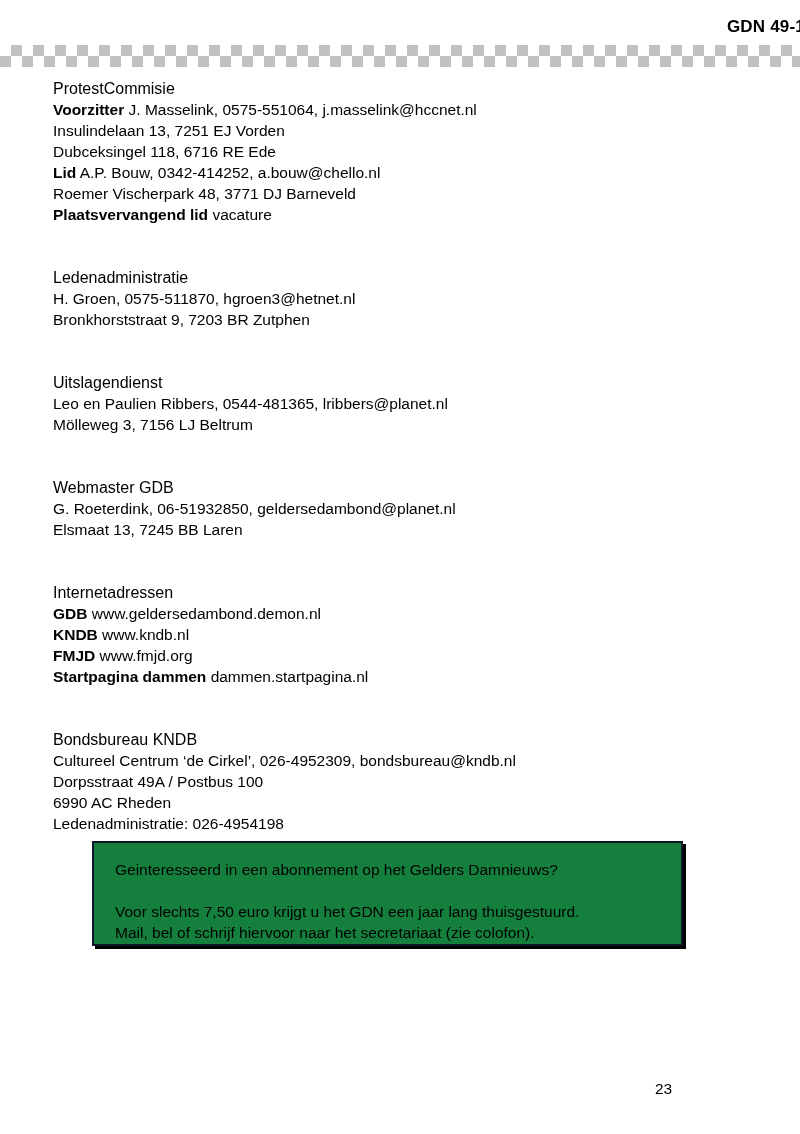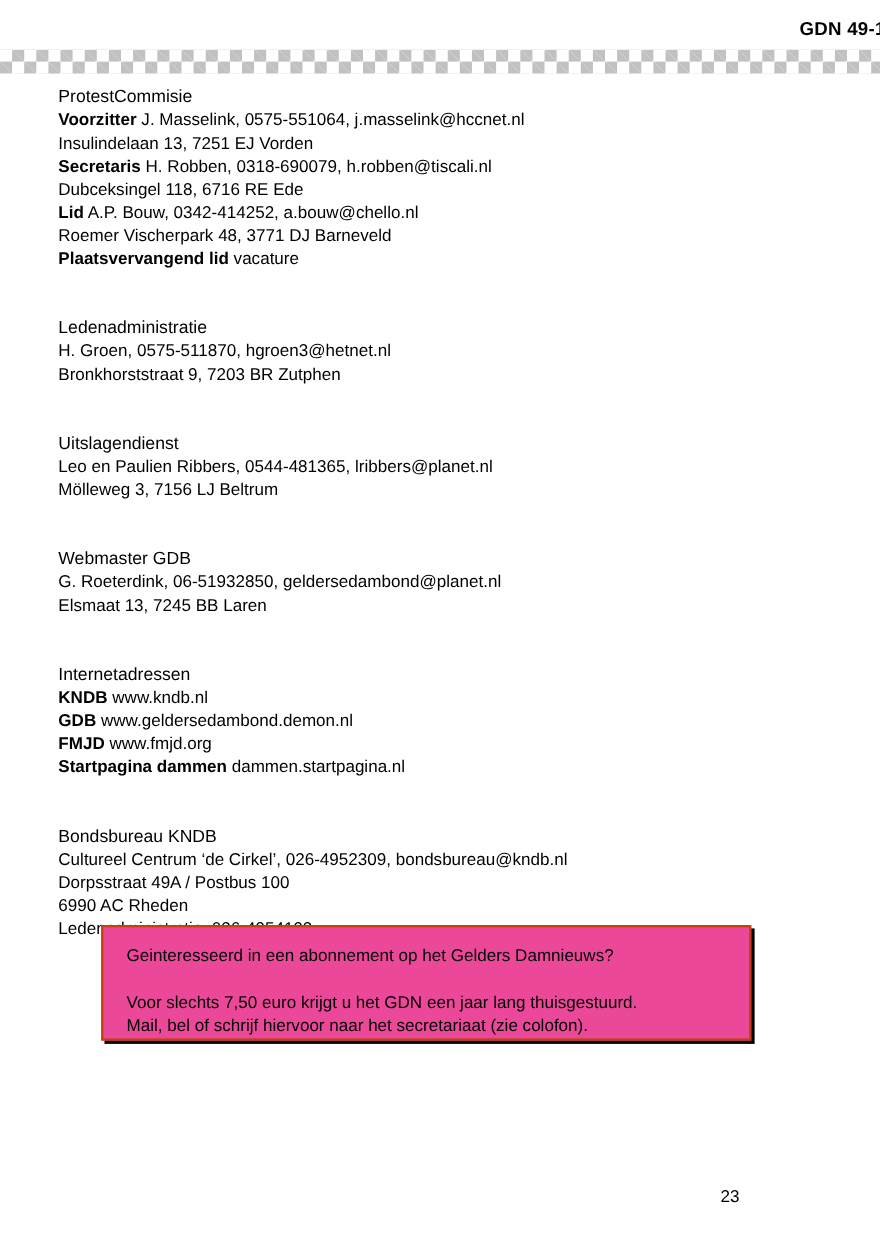--- a/index.html
+++ b/index.html
@@ -80,22 +80,22 @@
   .gap-lg { height: 42px; }
 
   
   .callout {
     position: absolute;
     left: 92px;
     top: 841px;
     width: 591px;
     height: 105px;
     box-sizing: border-box;
-    background: #ec4899;
-    border: 2px solid #c2410c;
+    background: #15803d;
+    border: 2px solid #0f172a;
     box-shadow: 3px 3px 0 0 #000000;
   }
   .callout-inner {
     padding: 16px 0 0 21px;
   }
   .callout-line {
     font-size: 15.5px;
     line-height: 21px;
     margin: 0;
     white-space: nowrap;
@@ -119,21 +119,20 @@
 </div>
 
 <div class="checker-rule"></div>
 
 <div class="content">
   <div id="sections-root">
       <div class="section">
         <div class="section-heading">ProtestCommisie</div>
         <p class="line"><b>Voorzitter</b> <span>J. Masselink, 0575-551064, j.masselink@hccnet.nl</span></p>
         <p class="line"><span>Insulindelaan 13, 7251 EJ Vorden</span></p>
-        <p class="line"><b>Secretaris</b> <span>H. Robben, 0318-690079, h.robben@tiscali.nl</span></p>
         <p class="line"><span>Dubceksingel 118, 6716 RE Ede</span></p>
         <p class="line"><b>Lid</b> <span>A.P. Bouw, 0342-414252, a.bouw@chello.nl</span></p>
         <p class="line"><span>Roemer Vischerpark 48, 3771 DJ Barneveld</span></p>
         <p class="line"><b>Plaatsvervangend lid</b> <span>vacature</span></p>
       </div>
       <div class="gap-lg"></div>
       <div class="section">
         <div class="section-heading">Ledenadministratie</div>
         <p class="line"><span>H. Groen, 0575-511870, hgroen3@hetnet.nl</span></p>
         <p class="line"><span>Bronkhorststraat 9, 7203 BR Zutphen</span></p>
@@ -146,22 +145,22 @@
       </div>
       <div class="gap-lg"></div>
       <div class="section">
         <div class="section-heading">Webmaster GDB</div>
         <p class="line"><span>G. Roeterdink, 06-51932850, geldersedambond@planet.nl</span></p>
         <p class="line"><span>Elsmaat 13, 7245 BB Laren</span></p>
       </div>
       <div class="gap-lg"></div>
       <div class="section">
         <div class="section-heading">Internetadressen</div>
+        <p class="line"><b>GDB</b> <span>www.geldersedambond.demon.nl</span></p>
         <p class="line"><b>KNDB</b> <span>www.kndb.nl</span></p>
-        <p class="line"><b>GDB</b> <span>www.geldersedambond.demon.nl</span></p>
         <p class="line"><b>FMJD</b> <span>www.fmjd.org</span></p>
         <p class="line"><b>Startpagina dammen</b> <span>dammen.startpagina.nl</span></p>
       </div>
       <div class="gap-lg"></div>
       <div class="section">
         <div class="section-heading">Bondsbureau KNDB</div>
         <p class="line"><span>Cultureel Centrum ‘de Cirkel’, 026-4952309, bondsbureau@kndb.nl</span></p>
         <p class="line"><span>Dorpsstraat 49A / Postbus 100</span></p>
         <p class="line"><span>6990 AC Rheden</span></p>
         <p class="line"><span>Ledenadministratie: 026-4954198</span></p>

